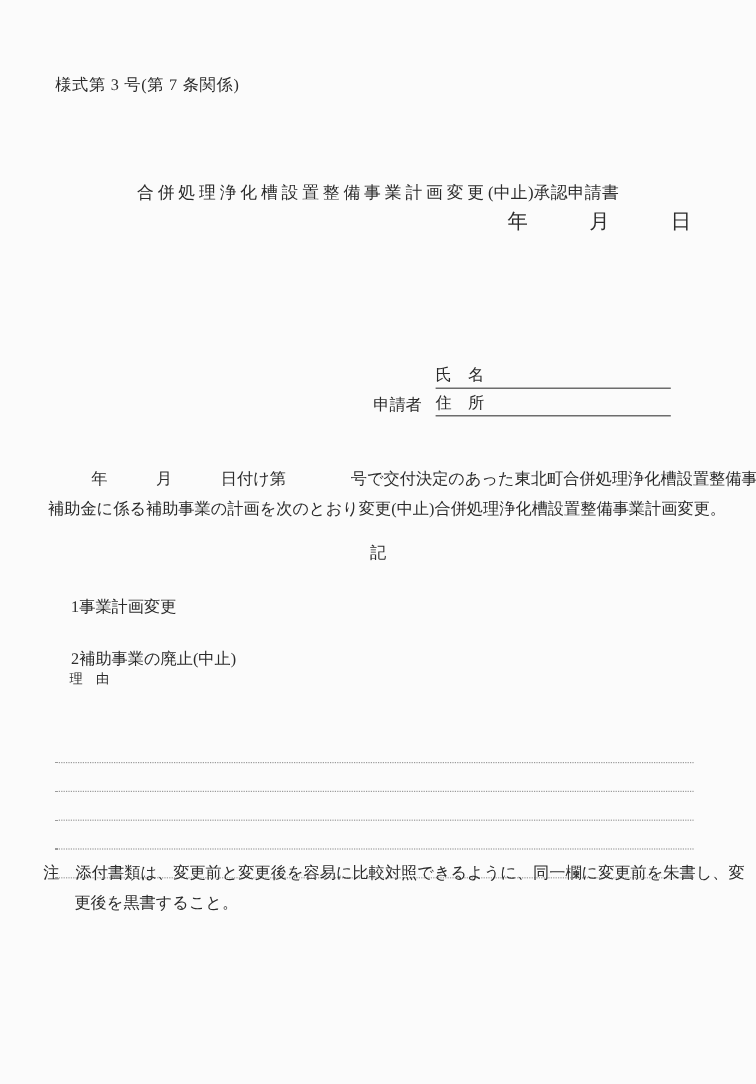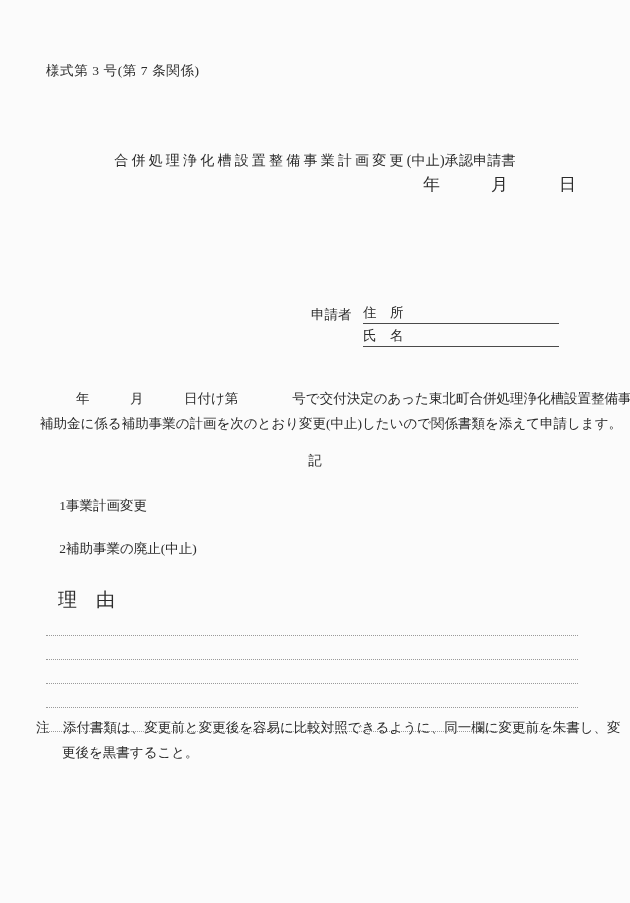--- a/index.html
+++ b/index.html
@@ -134,22 +134,22 @@
   .item-2 { top: 540px; }
   .item-num {
     display: inline-block;
     width: 30px;
   }
 
   
   .reason-label {
     position: absolute;
     left: 58px;
-    top: 587px;
-    font-size: 19px;
+    top: 558px;
+    font-size: 11px;
     white-space: pre;
   }
 
   
   .dotted-lines {
     position: absolute;
     left: 46px;
     top: 612px;
     width: 532px;
   }
@@ -181,33 +181,33 @@
 <div class="page">
 
   <div class="form-no">様式第 3 号(第 7 条関係)</div>
 
   <div class="doc-title"><span class="spaced">合併処理浄化槽設置整備事業計画変更</span><span class="tight">(中止)承認申請書</span></div>
 
   <div class="date-line">年　　　月　　　日</div>
 
 
   <div class="applicant">
+    <div class="applicant-row second">
+      <span class="applicant-label"></span>
+      <span class="applicant-field name">氏　名</span>
+    </div>
     <div class="applicant-row">
       <span class="applicant-label">申請者</span>
       <span class="applicant-field addr">住　所</span>
     </div>
-    <div class="applicant-row second">
-      <span class="applicant-label"></span>
-      <span class="applicant-field name">氏　名</span>
-    </div>
   </div>
 
   <div class="body-para">
     <div class="line"><span class="indent"></span><span>年　　　月　　　日付け第　　　　号で交付決定のあった東北町合併処理浄化槽設置整備事業費</span></div>
-    <div class="line">補助金に係る補助事業の計画を次のとおり変更(中止)したいので関係書類を添えて申請します。</div>
+    <div class="line">補助金に係る補助事業の計画を次のとおり変更(中止)合併処理浄化槽設置整備事業計画変更。</div>
   </div>
 
   <div class="ki">記</div>
 
   <div class="item item-1"><span class="item-num">1</span><span>事業計画変更</span></div>
 
   <div class="item item-2"><span class="item-num">2</span><span>補助事業の廃止(中止)</span></div>
 
   <div class="reason-label">理　由</div>
 

